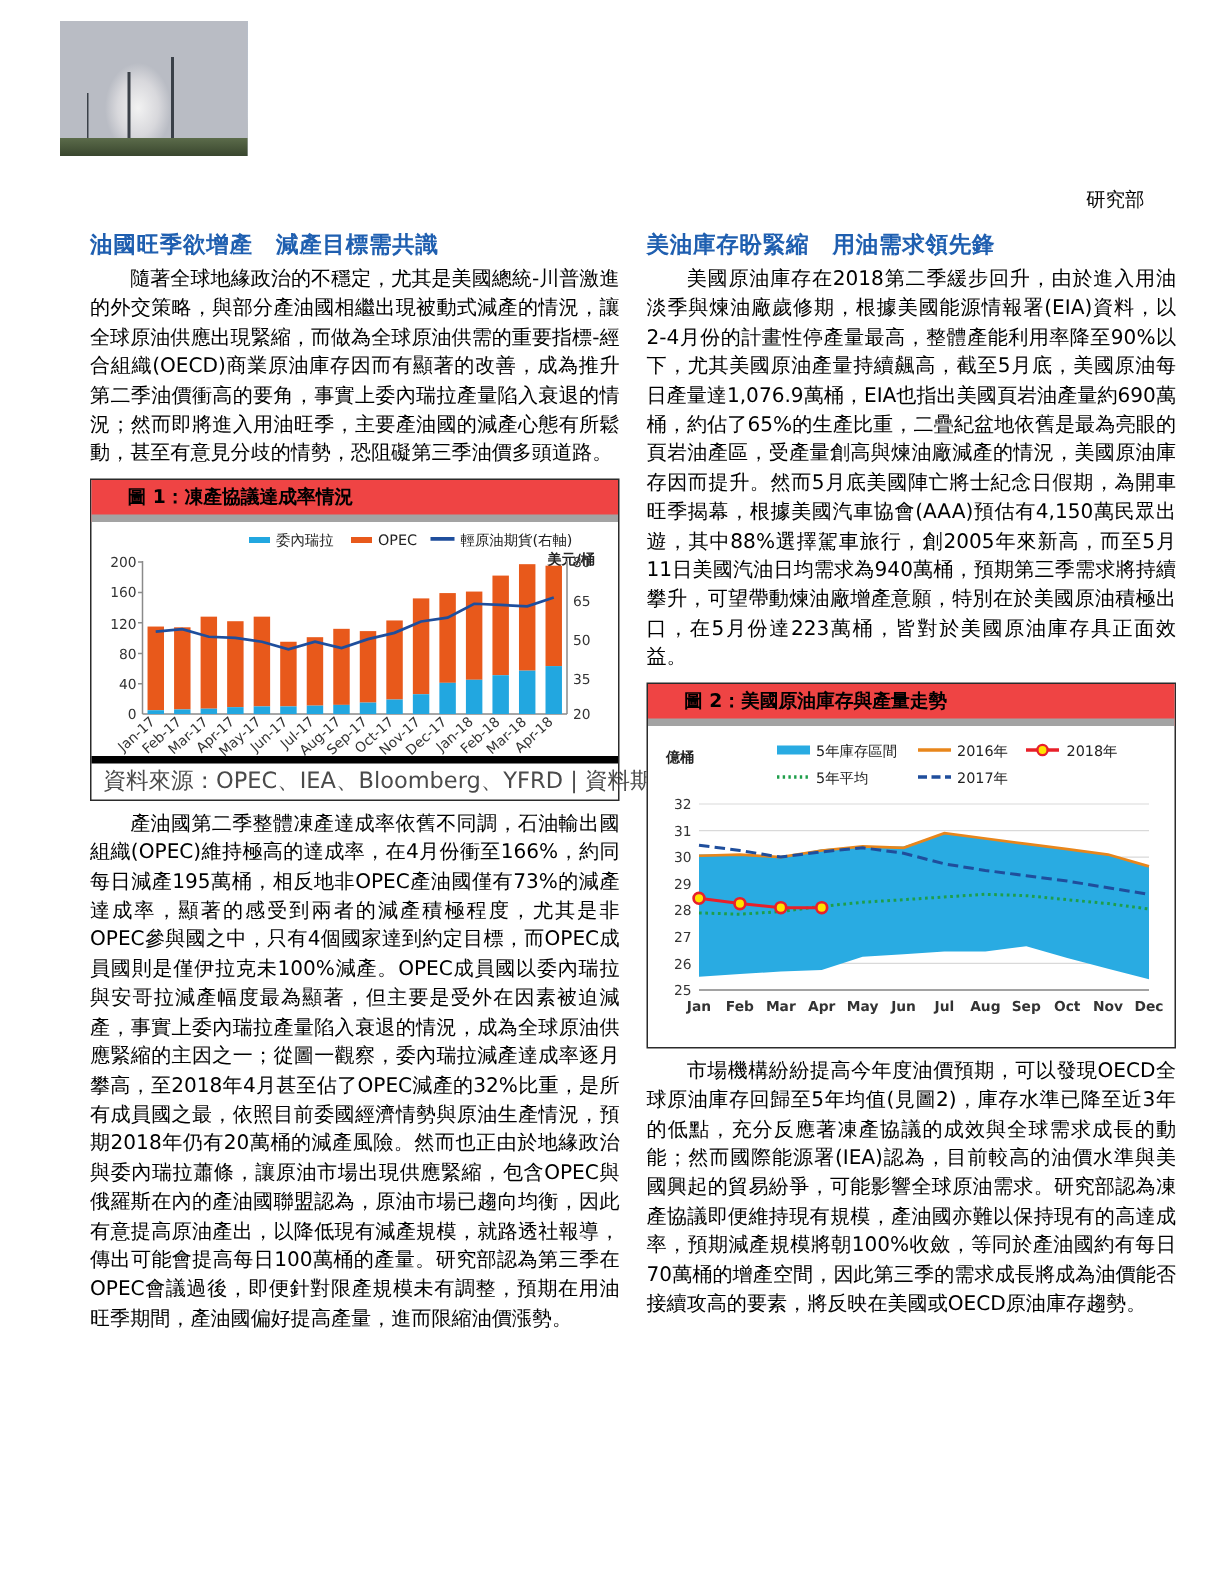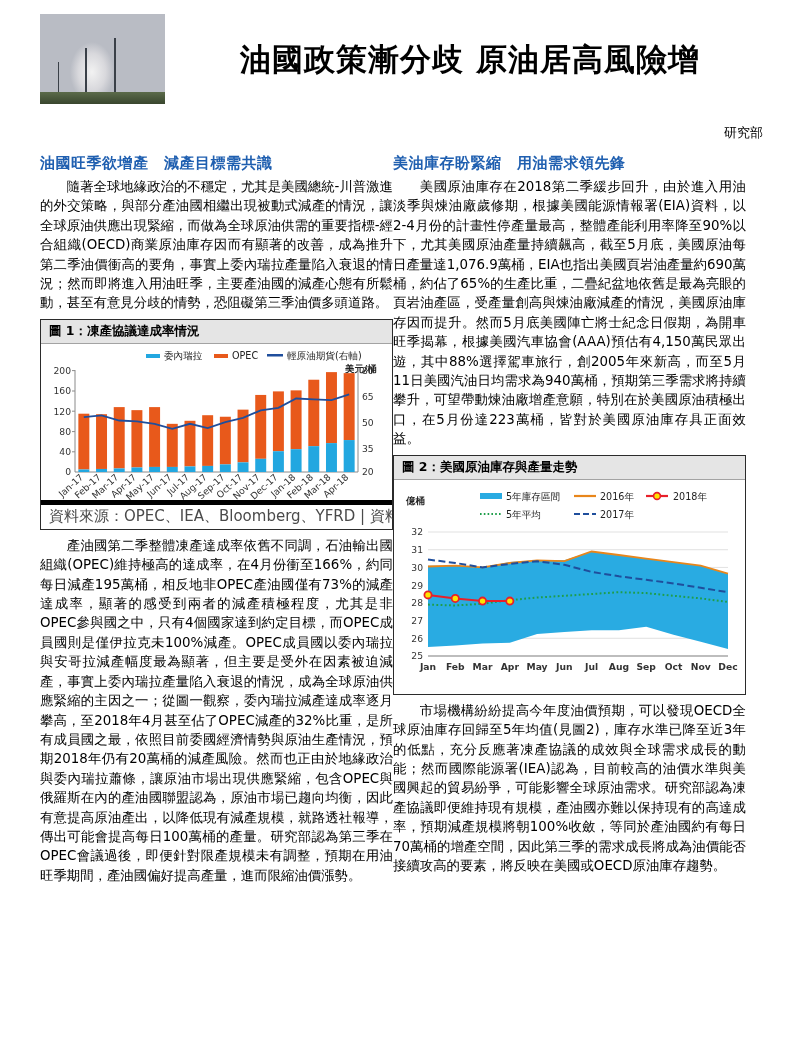--- a/index.html
+++ b/index.html
@@ -33,38 +33,38 @@
   .hero .grass { position:absolute; left:0; bottom:0; width:100%; height:12px;
                  background:linear-gradient(#5b6b4a,#39462e); }
   .title {
     flex:1; text-align:center;
     font-size: 31px; font-weight: bold; letter-spacing: 1px;
     padding-left: 10px; line-height: 1.1;
   }
   .byline { text-align:right; font-size: 13px; margin-top: 20px; padding-right: 2px; }
 
   
-  .columns { display:flex; margin-top: 12px; }
+  .columns { display:flex; gap: 18px; margin-top: 12px; margin-left: 20px; }
   .col { width: 353px; flex: 0 0 353px; }
 
   .sec-head {
     color:#1f5fb0; font-weight:bold; font-size:15px;
     margin-bottom: 4px; letter-spacing:0.5px;
   }
   p.body {
     font-size: 13.4px; line-height: 19.4px;
     text-align: justify; text-justify: inter-character;
     margin: 0 0 4px 0; text-indent: 2em;
   }
 
   
   .figure { border:1px solid #2b2b2b; margin: 6px 0 6px 0; background:#fff; }
   .fig-title {
-    font-size: 12.5px; font-weight:bold; padding: 3px 6px 3px 8px;
-    background:#e5e5e5; border-bottom:1px solid #a3a3a3;
+    font-size: 12.5px; font-weight:bold; padding: 3px 6px 3px 24px;
+    background:#ef4444; border-bottom:5px solid #a3a3a3;
   }
   .fig-src {
     font-size: 15px; color:#4a4a4a; padding: 2px 6px 3px 8px;
     border-top:5px solid #000000; white-space:nowrap;
   }
   .plot-wrap { position:relative; padding: 4px 4px 0 4px; }
 
   svg { display:block; }
   .lg-text { font-size: 9.6px; fill:#222; font-family:"DejaVu Sans", sans-serif; }
   .ax-text { font-size: 9.2px; fill:#333; font-family:"DejaVu Sans", sans-serif; }
@@ -75,21 +75,20 @@
 
 <div class="page">
 
   <div class="header">
     <div class="hero">
       <div class="mast m1"></div>
         <div class="mast m2"></div>
         <div class="mast m3"></div>
       <div class="grass"></div>
     </div>
-    <div class="title">油國政策漸分歧 原油居高風險增</div>
   </div>
   <div class="byline">研究部</div>
 
   <div class="columns">
 
     <div class="col">
       <div class="sec-head">油國旺季欲增產　減產目標需共識</div>
       <p class="body">隨著全球地緣政治的不穩定，尤其是美國總統-川普激進的外交策略，與部分產油國相繼出現被動式減產的情況，讓全球原油供應出現緊縮，而做為全球原油供需的重要指標-經合組織(OECD)商業原油庫存因而有顯著的改善，成為推升第二季油價衝高的要角，事實上委內瑞拉產量陷入衰退的情況；然而即將進入用油旺季，主要產油國的減產心態有所鬆動，甚至有意見分歧的情勢，恐阻礙第三季油價多頭道路。</p>
 
       <div class="figure">

